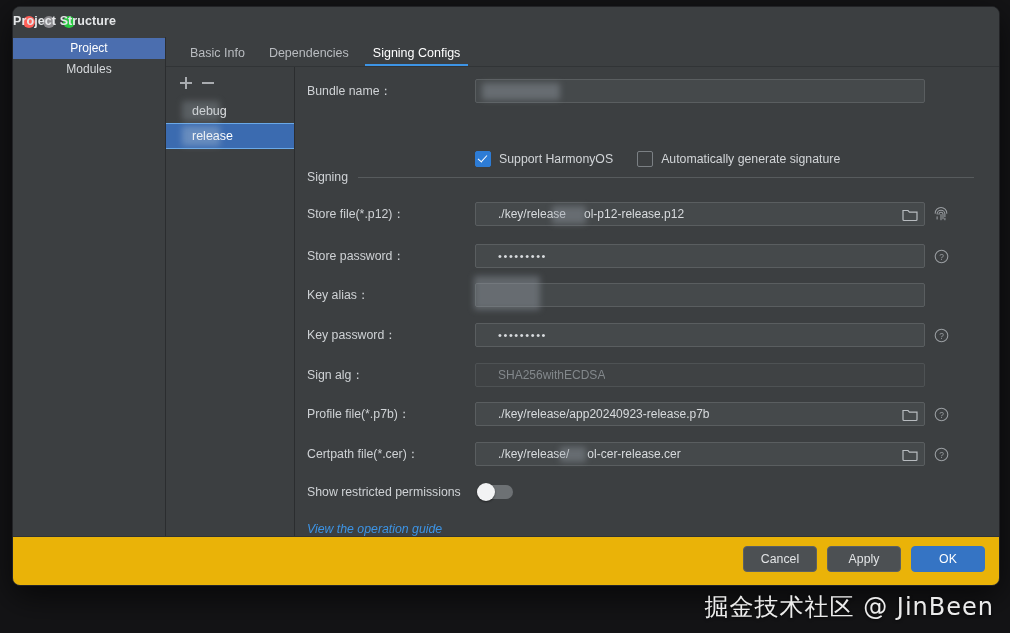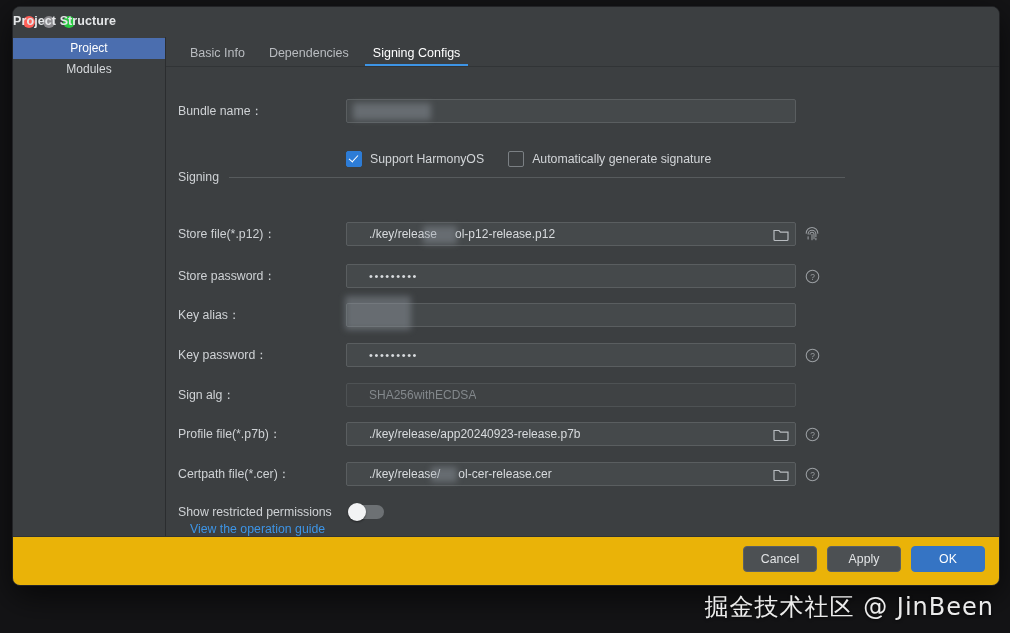--- a/index.html
+++ b/index.html
@@ -194,21 +194,20 @@
     padding: 18px 0 0 0;
   }
 
   .row {
     position: absolute;
     display: flex;
     align-items: center;
     left: 12px;
     right: 8px;
     height: 24px;
-    margin-top: 20px;
   }
   .lbl {
     width: 168px;
     flex: none;
     color: #cfd2d5;
     font-size: 12.3px;
   }
   .field {
     position: relative;
     flex: 1;
@@ -322,24 +321,25 @@
     position: absolute;
     left: 0; top: -2px;
     width: 18px; height: 18px;
     border-radius: 50%;
     background: #f2f3f4;
     box-shadow: 0 1px 2px rgba(0,0,0,.45);
   }
 
   .link {
     position: absolute;
-    left: 24px;
+    left: 12px;
     color: #3d94e5;
     font-size: 12.3px;
     cursor: default;
+    font-style: italic;
   }
 
   
   .footer {
     position: absolute;
     left: 0; right: 0; bottom: 0;
     height: 48px;
     background: #eab308;
     border-top: 1px solid #313436;
   }
@@ -410,20 +410,36 @@
       <div class="content">
 
         <div class="tabbar">
           <div class="tab">Basic Info</div>
           <div class="tab">Dependencies</div>
           <div class="tab active">Signing Configs</div>
         </div>
 
         <div class="panes">
 
+          <div class="tree-pane">
+            <div class="tree-toolbar">
+              <div class="tb-btn plus"></div>
+              <div class="tb-btn"></div>
+            </div>
+            <div class="tree-list">
+              <div class="tree-row">
+                <div class="blur-chip"></div>
+                <span>debug</span>
+              </div>
+              <div class="tree-row selected">
+                <div class="blur-chip"></div>
+                <span>release</span>
+              </div>
+            </div>
+          </div>
 
           <div class="form-pane">
 
             <div class="row" style="top:12px;">
               <div class="lbl">Bundle name：</div>
               <div class="field" style="max-width:450px;">
                 <div class="blur-inline" style="left:6px;top:3px;width:78px;height:17px;"></div>
                 <span class="val"></span>
               </div>
               <div class="help-spacer"></div>

